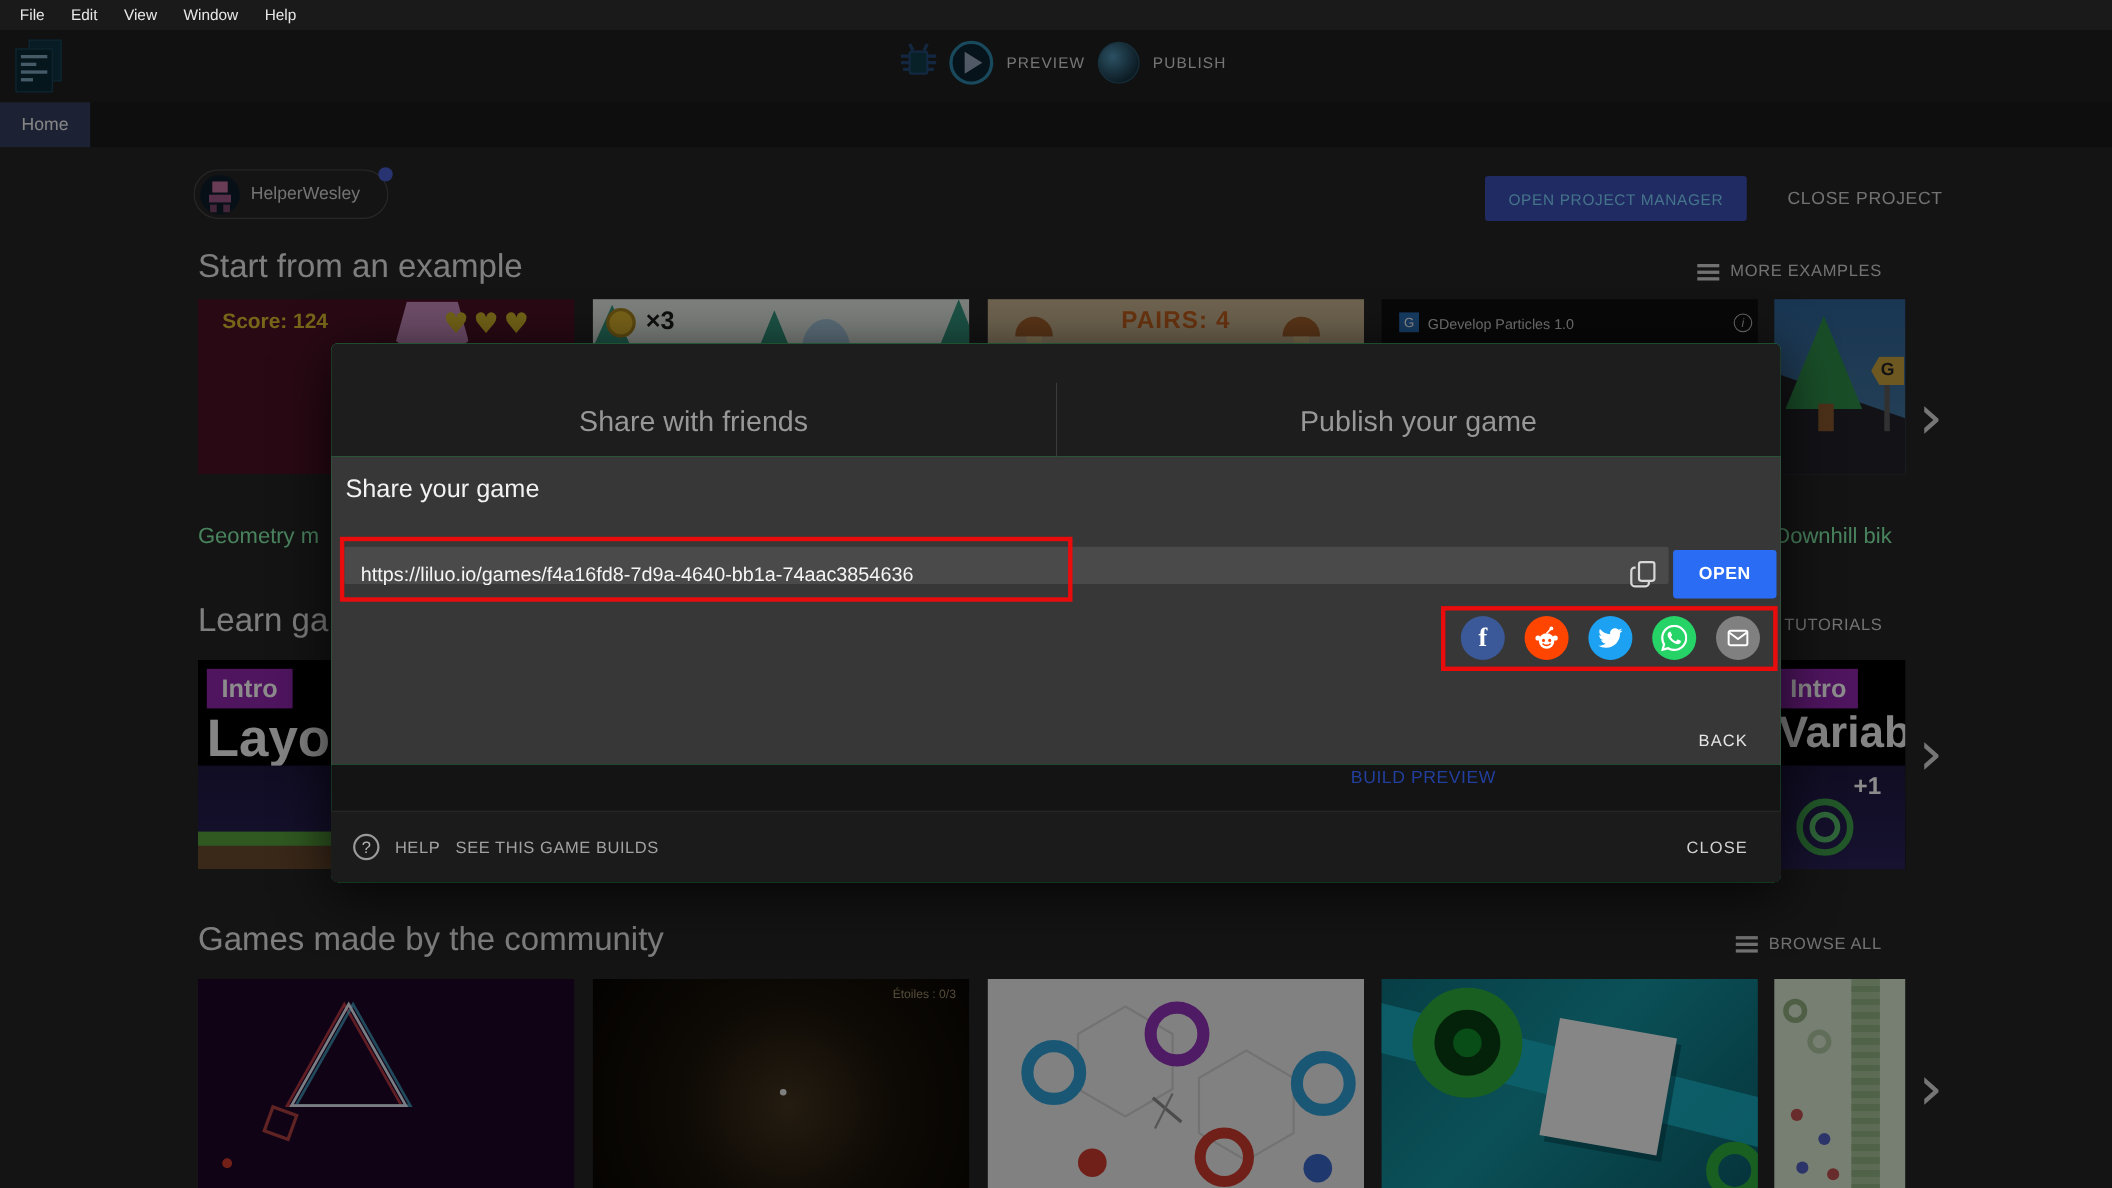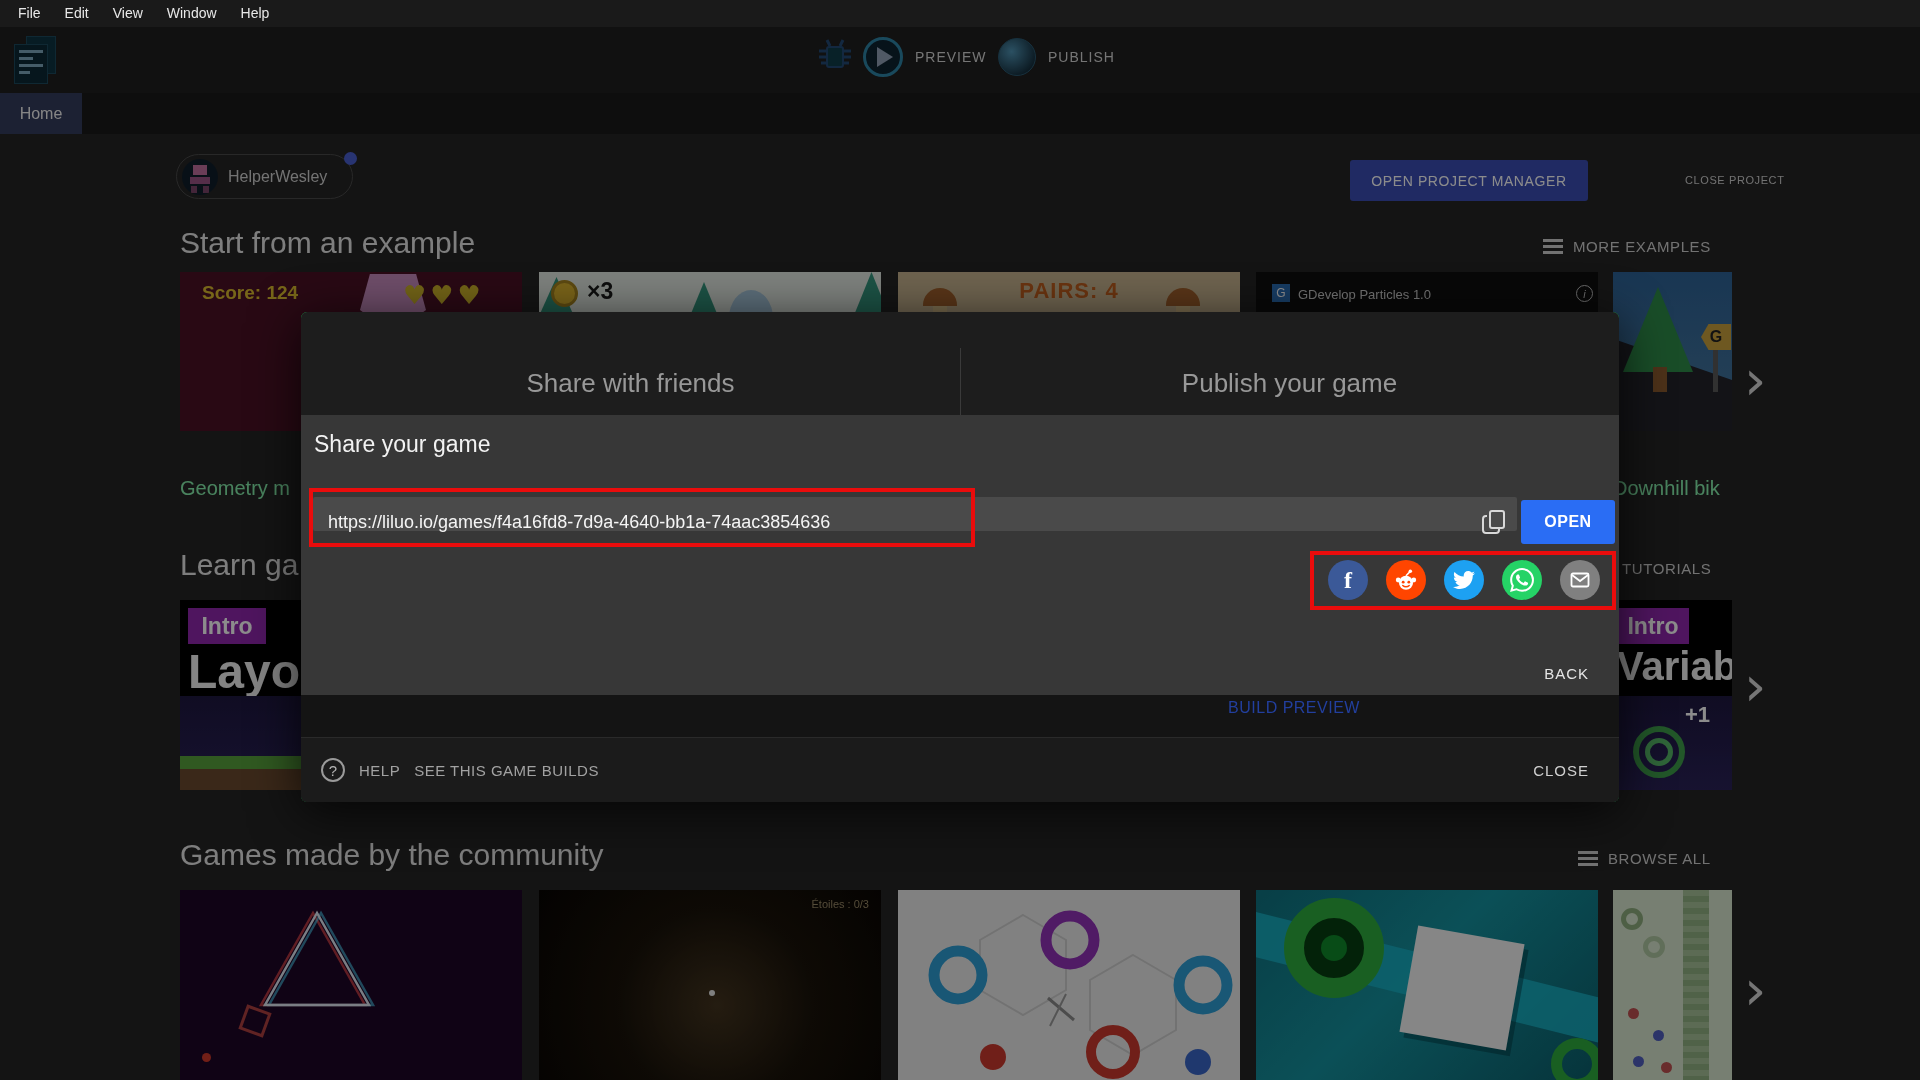--- a/index.html
+++ b/index.html
@@ -41,23 +41,23 @@
           border-radius:23px; display:flex; align-items:center; gap:10px; padding-left:5px; cursor:pointer; }
   .avatar { width:36px; height:36px; border-radius:50%; background:#101e2a; position:relative; overflow:hidden; }
   .avatar .r1{ position:absolute; left:11px; top:6px; width:14px; height:10px; background:#c2709e; }
   .avatar .r2{ position:absolute; left:8px; top:18px; width:20px; height:7px; background:#9c5586; }
   .avatar .r3{ position:absolute; left:9px; top:27px; width:6px; height:7px; background:#7a4468; }
   .avatar .r4{ position:absolute; left:21px; top:27px; width:6px; height:7px; background:#7a4468; }
   .chip-name { color:#d2d2d2; font-size:16px; }
   .chip-dot { position:absolute; left:344px; top:18px; width:13px; height:13px; border-radius:50%; background:#4a5fd0; }
 
   .opm-btn { position:absolute; left:1350px; top:26px; width:238px; height:41px; background:#3b4db4; border:none;
-             color:#ffffff; font-size:14px; letter-spacing:.6px; border-radius:3px; cursor:pointer; font-family:inherit; }
-  .closeproj { position:absolute; left:1685px; top:26px; height:41px; line-height:41px; color:#cfcfcf;
-               font-size:11px; letter-spacing:.6px; cursor:pointer; }
+             color:#7dd3fc; font-size:14px; letter-spacing:.6px; border-radius:3px; cursor:pointer; font-family:inherit; }
+  .closeproj { position:absolute; left:1625px; top:26px; height:41px; line-height:41px; color:#cfcfcf;
+               font-size:16px; letter-spacing:.6px; cursor:pointer; }
 
   .sec-title { color:#e6e6e6; font-size:30px; font-weight:400; }
   .iconrow { display:flex; align-items:center; gap:10px; color:#d0d0d0; font-size:15px; letter-spacing:.6px; cursor:pointer; }
   .lines-icon { width:20px; height:15px; position:relative; }
   .lines-icon i { position:absolute; left:0; width:20px; height:3px; background:#cfcfcf; }
   .lines-icon i:nth-child(1){top:0;} .lines-icon i:nth-child(2){top:6px;} .lines-icon i:nth-child(3){top:12px;}
 
   .thumb { position:absolute; overflow:hidden; cursor:pointer; }
   .caption { position:absolute; color:#86efac; font-size:20px; }
   .chev { position:absolute; color:#d8d8d8; font-size:56px; line-height:56px; cursor:pointer; font-family:"DejaVu Sans",sans-serif; }
@@ -221,21 +221,21 @@
         <span class="r4"></span>
       </span>
     <span class="chip-name">HelperWesley</span>
   </div>
   <div class="chip-dot"></div>
 
   <button class="opm-btn">OPEN PROJECT MANAGER</button>
   <span class="closeproj">CLOSE PROJECT</span>
 
   <div class="abs sec-title" style="left:180px; top:92px;">Start from an example</div>
-  <div class="abs iconrow" style="left:1543px; top:104px;">
+  <div class="abs iconrow" style="left:1543px; top:104px;align-items:flex-end;">
     <span class="lines-icon">
         <i></i>
         <i></i>
         <i></i>
       </span>
     <span>MORE EXAMPLES</span>
   </div>
 
   <div class="thumb t1">
     <span class="t1-score">Score: 124</span>

